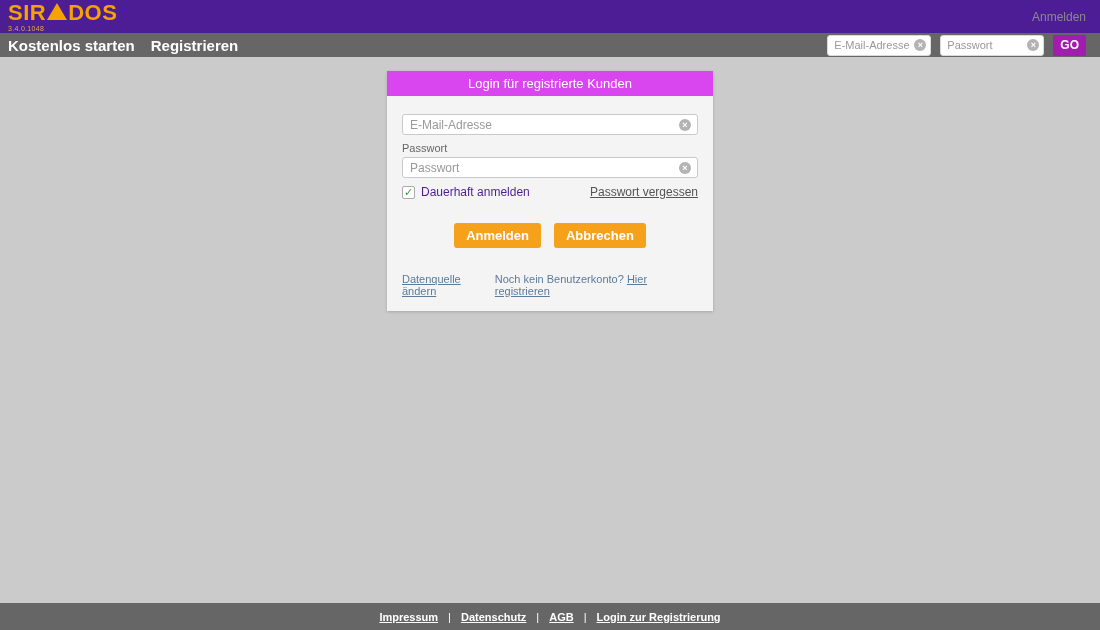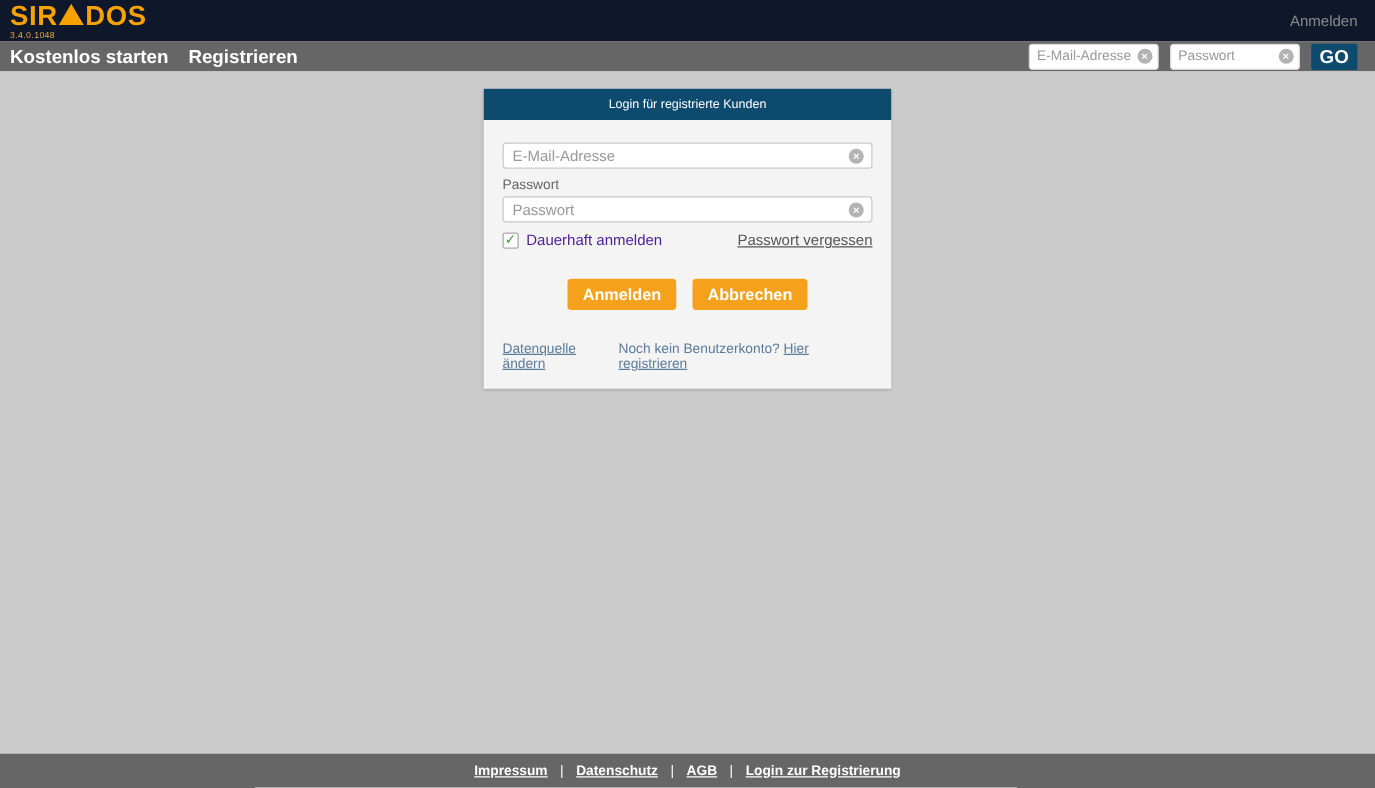--- a/index.html
+++ b/index.html
@@ -7,21 +7,21 @@
   body {
     font-family: "Liberation Sans", "DejaVu Sans", sans-serif;
     width: 1100px; height: 630px;
     background: #cbcbcb;
     overflow: hidden;
     display: flex; flex-direction: column;
   }
 
   
   .topbar {
-    height: 33px; background: #0f172a;
+    height: 33px; background: #4c1d95;
     display: flex; align-items: center; justify-content: space-between;
     padding: 0 14px 0 8px; flex: 0 0 auto;
   }
   .logo { display: flex; flex-direction: column; line-height: 1; cursor: pointer; }
   .logo-row { display: flex; align-items: center; }
   .logo-text {
     color: #f6a200; font-size: 22px; font-weight: 700; letter-spacing: 0.5px;
   }
   .logo-tri {
     width: 0; height: 0; margin: 0 1px 2px 1px;
@@ -51,34 +51,34 @@
     font-family: "Liberation Sans", "DejaVu Sans", sans-serif; background: transparent;
   }
   .nav-input-wrap input::placeholder { color: #999; }
   .clear-icon {
     position: absolute; right: 4px; top: 50%; transform: translateY(-50%);
     width: 12px; height: 12px; border-radius: 50%; background: #b3b3b3;
     color: #ffffff; font-size: 9px; line-height: 12px; text-align: center;
     cursor: pointer; font-weight: 700;
   }
   .go-btn {
-    background: #0c4a6e; color: #ffffff; border: 0; border-radius: 2px;
-    font-size: 15px; font-weight: 700; height: 21px; padding: 0 7px;
+    background: #a21caf; color: #ffffff; border: 0; border-radius: 2px;
+    font-size: 12px; font-weight: 700; height: 21px; padding: 0 7px;
     cursor: pointer; font-family: "Liberation Sans", "DejaVu Sans", sans-serif;
   }
 
   
   .main { flex: 1 1 auto; background: #cbcbcb; display: flex; justify-content: center; align-items: flex-start; }
   .card {
     width: 326px; margin-top: 14px; background: #f4f4f4;
     box-shadow: 0 1px 3px rgba(0,0,0,0.18);
   }
   .card-header {
-    height: 25px; background: #0c4a6e; color: #ffffff;
-    font-size: 10px; display: flex; align-items: center; justify-content: center;
+    height: 25px; background: #d946ef; color: #ffffff;
+    font-size: 13px; display: flex; align-items: center; justify-content: center;
   }
   .card-body { padding: 18px 15px 14px 15px; }
 
   .field-label { color: #666; font-size: 11px; margin-bottom: 3px; }
   .field-wrap {
     position: relative; display: flex; align-items: center;
     background: #ffffff; border: 1px solid #c9c9c9; border-radius: 3px;
     height: 21px; padding: 0 22px 0 7px; margin-bottom: 7px;
   }
   .field-wrap input {

